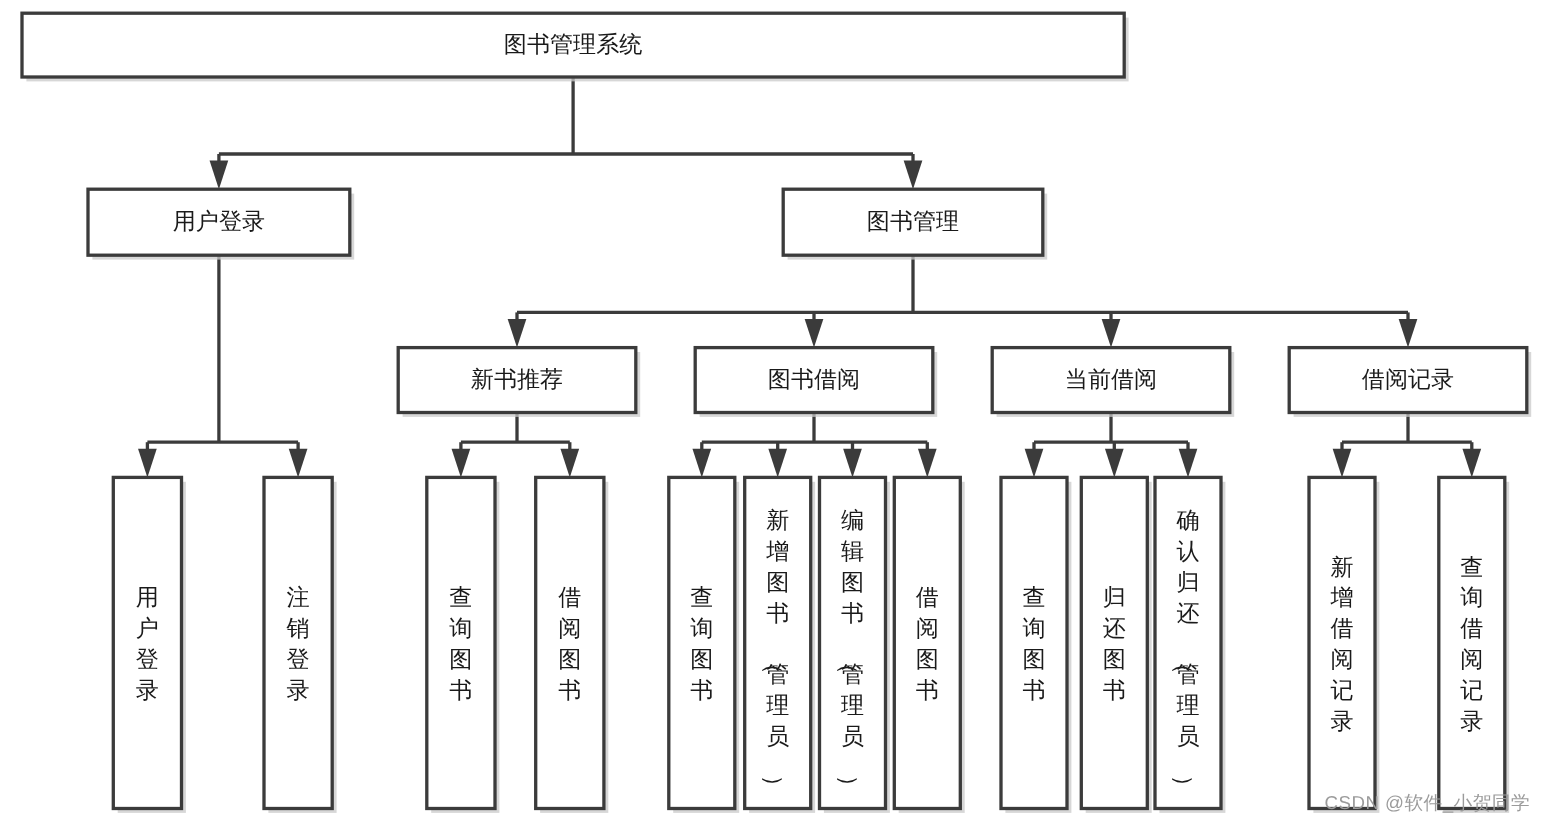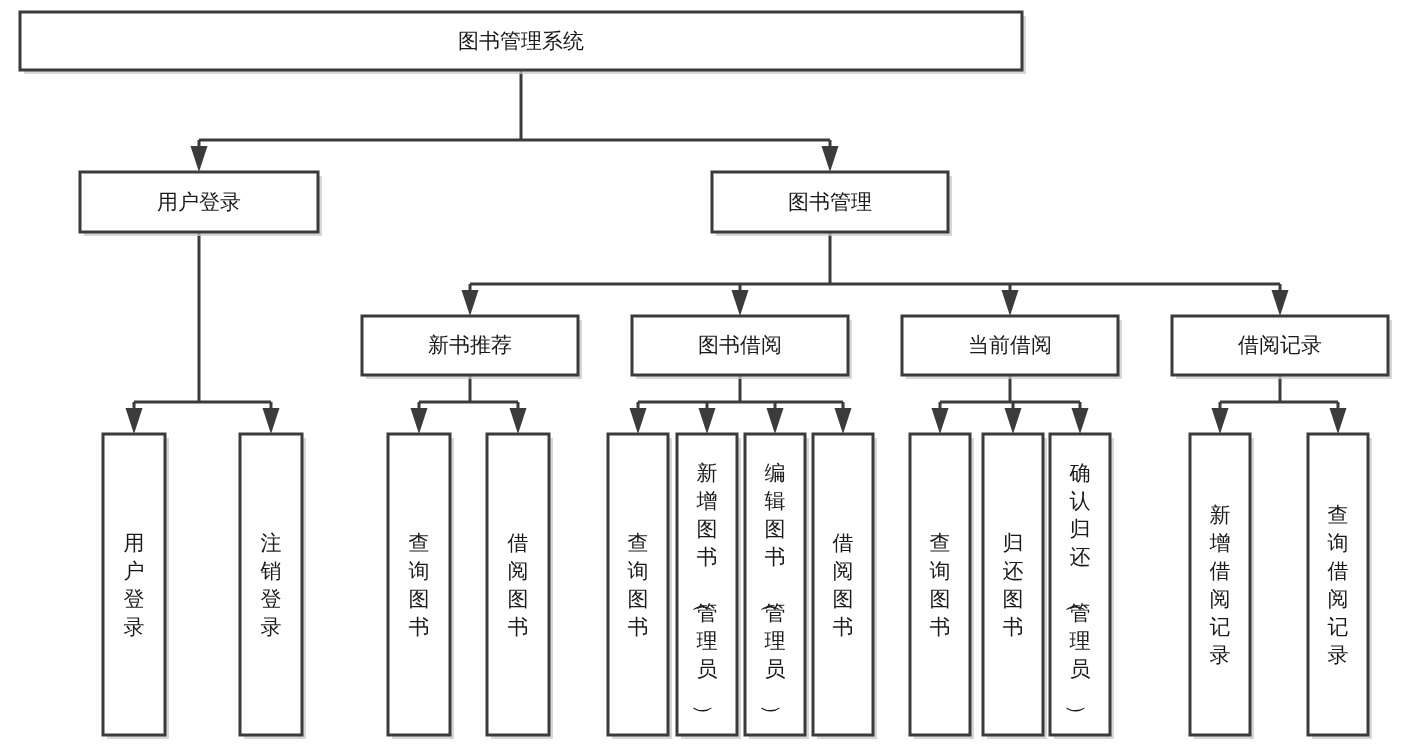--- a/index.html
+++ b/index.html
@@ -239,13 +239,14 @@
           <rect class="node-box" x="1190" y="434" width="60" height="301"></rect>
           <text class="node-label-v" x="1220" y="522.34"><tspan x="1220" dy="0">新</tspan><tspan x="1220" dy="28">增</tspan><tspan x="1220" dy="28">借</tspan><tspan x="1220" dy="28">阅</tspan><tspan x="1220" dy="28">记</tspan><tspan x="1220" dy="28">录</tspan></text>
         </g>
         <g>
           <rect class="node-shadow" x="1312" y="438" width="60" height="301"></rect>
           <rect class="node-box" x="1308" y="434" width="60" height="301"></rect>
           <text class="node-label-v" x="1338" y="522.34"><tspan x="1338" dy="0">查</tspan><tspan x="1338" dy="28">询</tspan><tspan x="1338" dy="28">借</tspan><tspan x="1338" dy="28">阅</tspan><tspan x="1338" dy="28">记</tspan><tspan x="1338" dy="28">录</tspan></text>
         </g>
       </g>
     </svg>
+  <div class="watermark">CSDN @软件_小贺同学</div>
 </div>
 
 </body></html>

